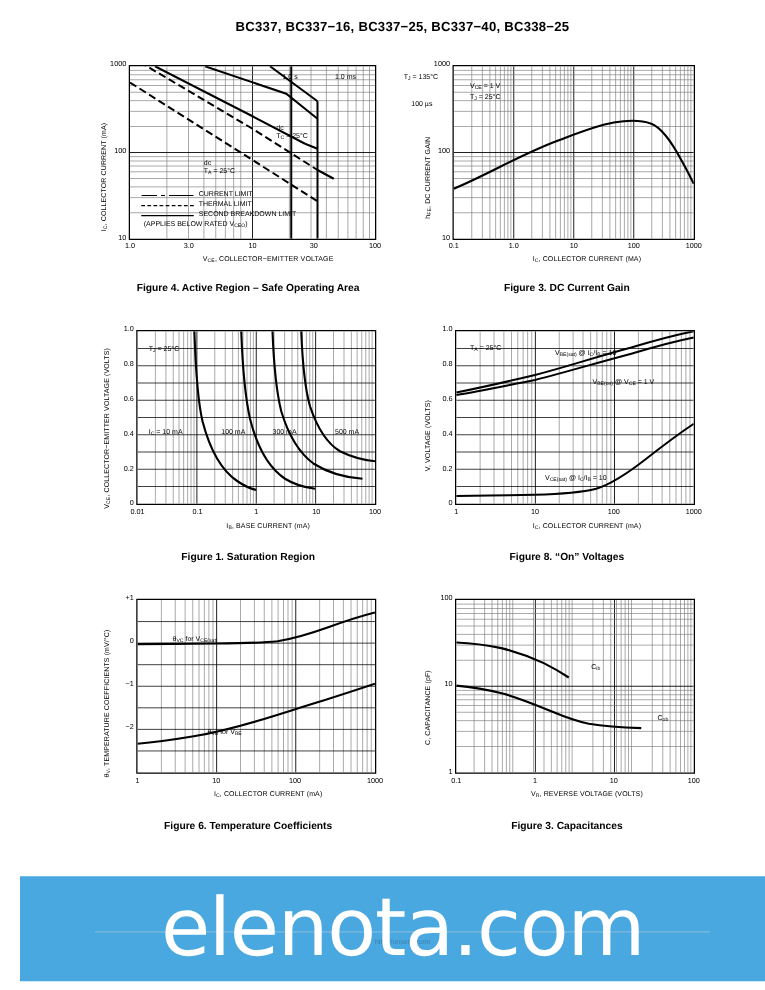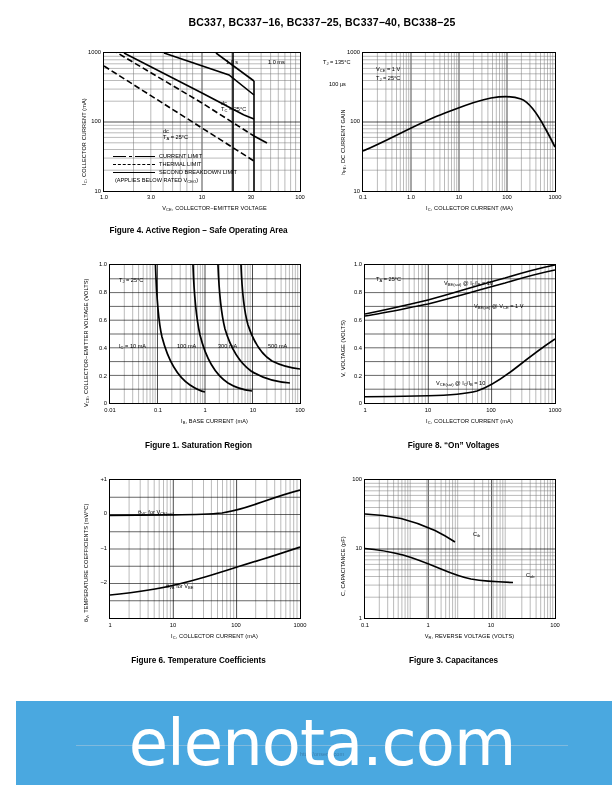--- a/index.html
+++ b/index.html
@@ -252,20 +252,21 @@
     <div class="tickx" style="left:85px;top:149px;">1.0</div>
     <div class="tickx" style="left:133px;top:149px;">10</div>
     <div class="tickx" style="left:181px;top:149px;">100</div>
     <div class="tickx" style="left:229px;top:149px;">1000</div>
 
     <div class="ann" style="left:50px;top:21px;">V<sub>CE</sub> = 1 V</div>
     <div class="ann" style="left:50px;top:30px;">T<sub>J</sub> = 25°C</div>
 
     <div class="ylab" style="left:14px;top:130px;">h<sub>FE</sub>, DC CURRENT GAIN</div>
     <div class="xlab" style="left:16px;top:160px;">I<sub>C</sub>, COLLECTOR CURRENT (MA)</div>
+    <div class="caption" style="left:0;top:181px;">Figure 3. DC Current Gain</div>
   </div>
 
   <div class="fig" style="left:55px;top:255px;width:255px;height:210px;">
     <div class="plotbox" style="left:38px;top:9px;width:192px;height:140px;">
       <svg width="190" height="138" viewBox="0 0 190 138" style="display:block">
         <g stroke="#777" stroke-width="0.5">
           <line x1="14.3" y1="0" x2="14.3" y2="138"></line>
             <line x1="22.7" y1="0" x2="22.7" y2="138"></line>
           <line x1="28.6" y1="0" x2="28.6" y2="138"></line>
             <line x1="33.2" y1="0" x2="33.2" y2="138"></line>

